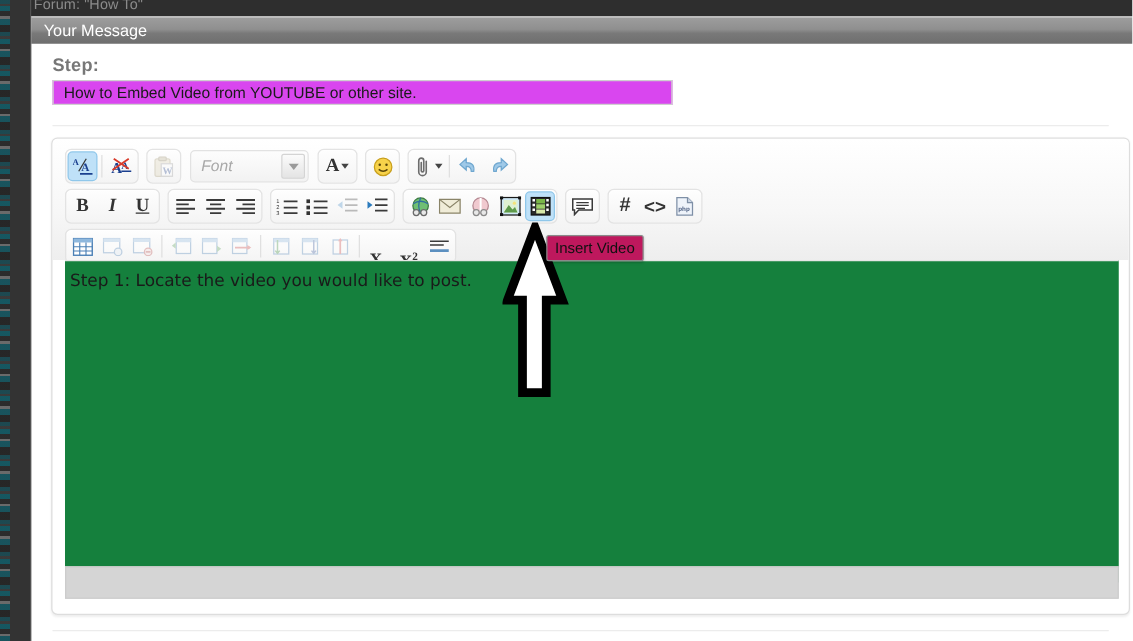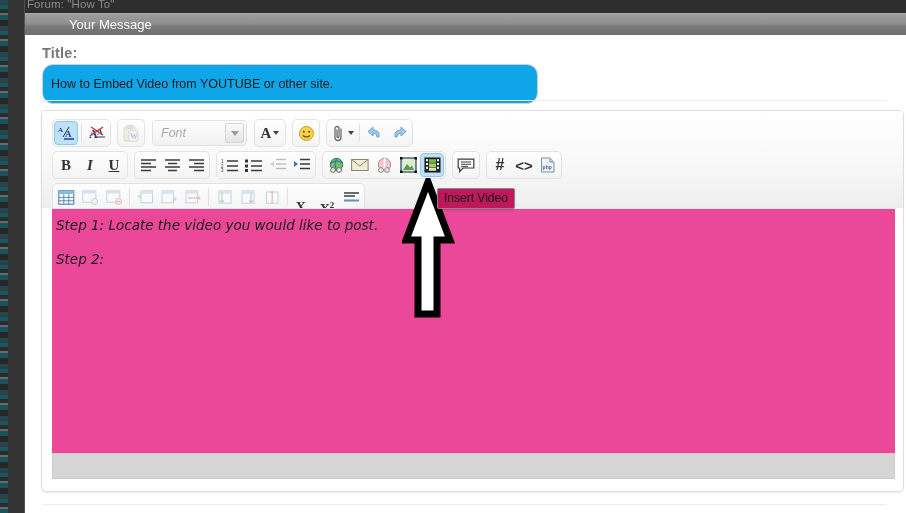--- a/index.html
+++ b/index.html
@@ -86,40 +86,39 @@
     background: linear-gradient(to bottom, #9d9d9d 0%, #8f8f8f 45%, #797979 60%, #6e6e6e 100%);
     border-top: 1px solid #a9a9a9;
     box-sizing: border-box;
   }
   .msg-header-title {
     position: absolute;
     left: 10px; top: 3px;
     font-size: 13px;
     color: #ffffff;
     white-space: nowrap;
-    margin-left: 34px;
   }
 
   
   .title-label {
     position: absolute;
     left: 42px; top: 45px;
     font-size: 14.5px;
     color: #777777;
     font-weight: bold;
     letter-spacing: .2px;
   }
   .title-input {
     position: absolute;
     left: 42px; top: 64px;
-    width: 496px; height: 40px;
+    width: 496px; height: 20px;
     box-sizing: border-box;
     border: 1px solid #cfcfcf;
-    border-radius: 11px;
-    background: #0ea5e9;
+    border-radius: 0;
+    background: #d946ef;
     font-family: "Liberation Sans", sans-serif;
     font-size: 12.5px;
     color: #1a1a1a;
     padding: 0 8px;
     outline: none;
   }
 
   
   .title-sep {
     position: absolute;
@@ -240,25 +239,24 @@
     border-right: 3px solid transparent;
     border-top: 4px solid #444444;
     margin-left: 2px;
   }
 
   
   .edit-canvas {
     position: absolute;
     left: 10px; top: 97px;
     width: 843px; height: 258px;
-    background: #ec4899;
+    background: #15803d;
     border-top: 1px solid #e6e6e6;
     padding: 8px 0 0 4px;
     box-sizing: border-box;
-    font-style: italic;
   }
   .edit-line {
     font-family: "DejaVu Sans", sans-serif;
     font-size: 13.5px;
     color: #1a1a1a;
     line-height: 17px;
     white-space: pre;
   }
   .edit-gap { height: 17px; }
 
@@ -323,21 +321,21 @@
 
   <div class="left-rail">
     <div class="left-rail-stripe"></div>
   </div>
   <div class="left-rail-edge"></div>
 
   <div class="msg-header">
     <div class="msg-header-title">Your Message</div>
   </div>
 
-  <div class="title-label">Title:</div>
+  <div class="title-label">Step:</div>
   <input class="title-input" type="text" value="How to Embed Video from YOUTUBE or other site." placeholder="Enter a title" style="">
   <div class="title-sep"></div>
 
   <div class="editor-shell">
 
     <div class="toolbar-area">
 
       <div class="tb-row r1">
 
         <div class="tb-group">
@@ -699,21 +697,20 @@
               <line x1="1" y1="9.5" x2="16" y2="9.5" stroke="#5c90c0" stroke-width="2.2"></line>
             </svg>
           </div>
         </div>
       </div>
     </div>
 
     <div class="edit-canvas">
       <div class="edit-line">Step 1: Locate the video you would like to post.</div>
       <div class="edit-gap"></div>
-      <div class="edit-line">Step 2:</div>
     </div>
 
     <div class="status-bar"></div>
   </div>
 
   <div class="bottom-sep"></div>
 
   <div class="tooltip">Insert Video</div>
 
   <div class="arrow-annotation">

